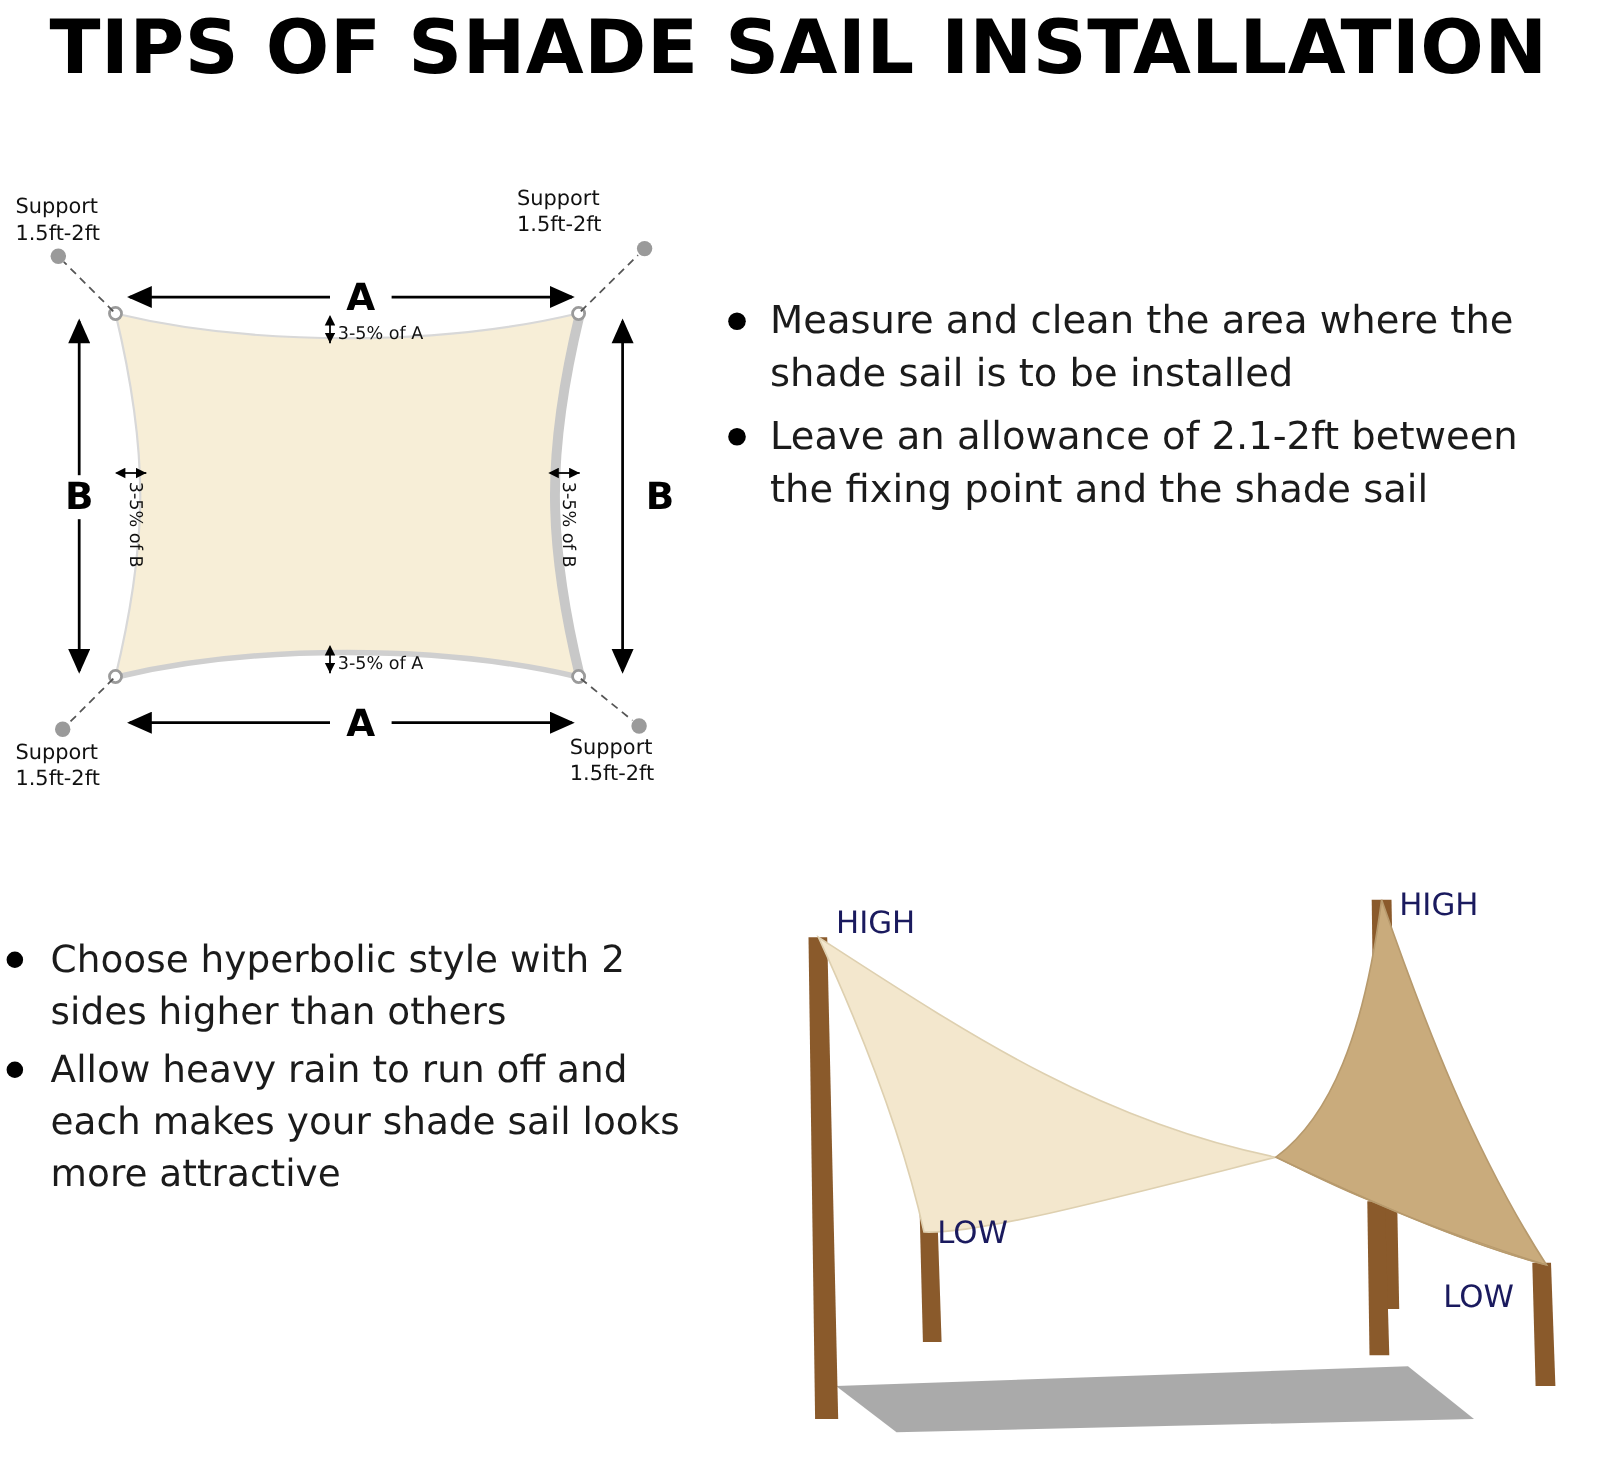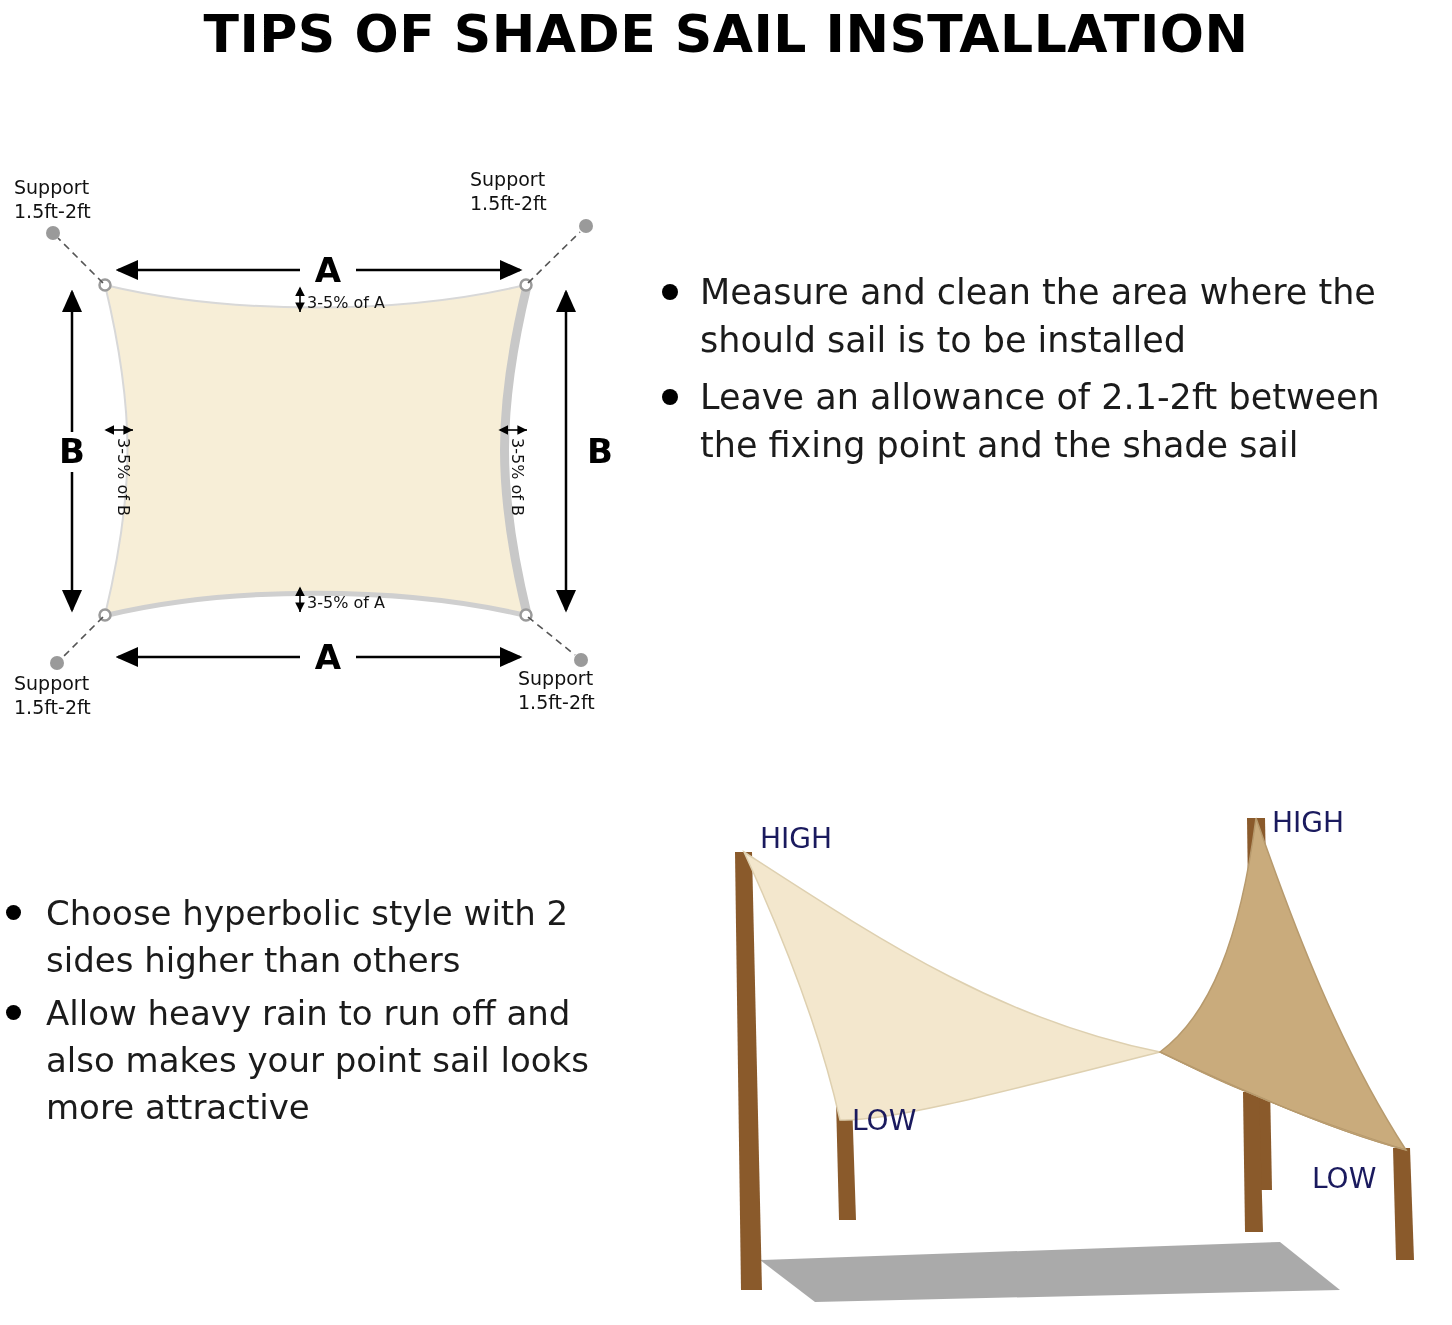--- a/index.html
+++ b/index.html
@@ -18,21 +18,21 @@
 
   
   .title {
     position: absolute;
     top: 4px;
     left: 0;
     width: 1452px;
     text-align: center;
     font-family: "DejaVu Sans", sans-serif;
     font-weight: bold;
-    font-size: 52px;
+    font-size: 68px;
     letter-spacing: 0.5px;
     color: #000;
     white-space: nowrap;
   }
 
   
   #sail-diagram {
     position: absolute;
     left: 0px;
     top: 160px;
@@ -43,21 +43,21 @@
   
   .bullets-top {
     position: absolute;
     left: 648px;
     top: 268px;
     width: 800px;
   }
   .bullets-bottom {
     position: absolute;
     left: 0px;
-    top: 890px;
+    top: 850px;
     width: 620px;
   }
   ul.bl {
     list-style: none;
     margin: 0;
     padding: 0;
   }
   ul.bl li {
     position: relative;
     padding-left: 52px;
@@ -187,38 +187,38 @@
   <text x="118" y="278" font-size="16" fill="#111" transform="rotate(90 118 278)">3-5% of B</text>
 
   <line x1="500" y1="270" x2="527" y2="270" stroke="#000" stroke-width="1.6" marker-start="url(#tinyStart)" marker-end="url(#tinyEnd)"></line>
   <text x="512" y="278" font-size="16" fill="#111" transform="rotate(90 512 278)">3-5% of B</text>
 </svg>
 
 <div class="bullets-top">
   <ul class="bl">
     <li>
       <span class="dot"></span>
-      <span>Measure and clean the area where the should sail is to be installed</span>
+      <span>Measure and clean the area where the shade sail is to be installed</span>
     </li>
     <li>
       <span class="dot"></span>
       <span>Leave an allowance of 2.1-2ft between the fixing point and the shade sail</span>
     </li>
   </ul>
 </div>
 
 <div class="bullets-bottom">
   <ul class="bl">
     <li>
       <span class="dot"></span>
       <span>Choose hyperbolic style with 2 sides higher than others</span>
     </li>
     <li>
       <span class="dot"></span>
-      <span>Allow heavy rain to run off and also makes your point sail looks more attractive</span>
+      <span>Allow heavy rain to run off and each makes your shade sail looks more attractive</span>
     </li>
   </ul>
 </div>
 
 <svg id="hyper-diagram" viewBox="0 0 812 535">
 
   <path d="M 120 470 L 640 452 L 700 500 L 175 512 Z" fill="#8d8d8d" opacity="0.75"></path>
 
   <path d="M 95 62 L 112 62 L 122 500 L 101 500 Z" fill="#8a5a2b"></path>
 

